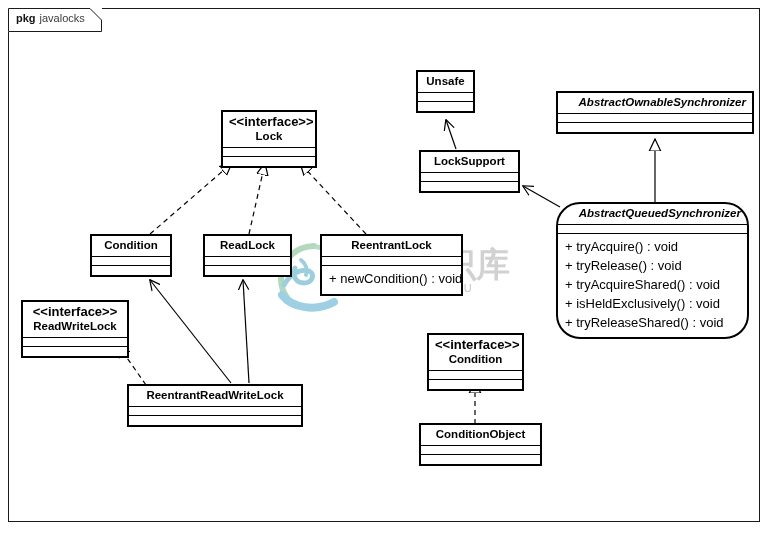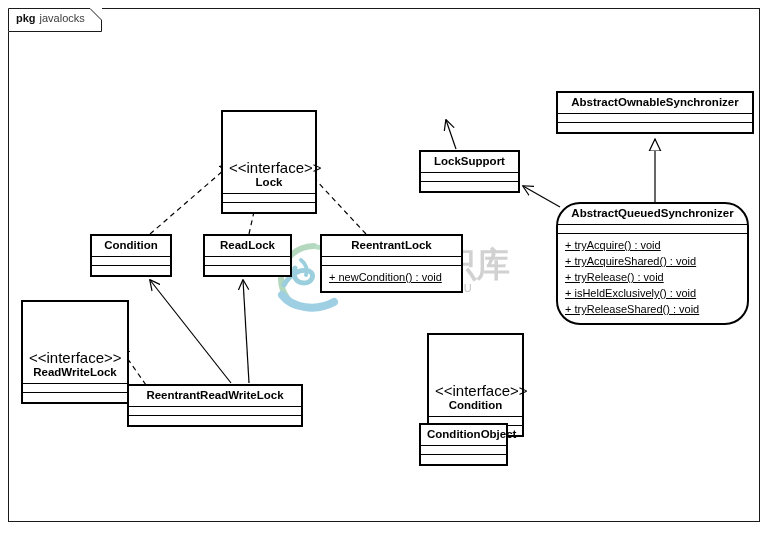--- a/index.html
+++ b/index.html
@@ -100,48 +100,48 @@
     border-bottom: 1px solid #000000;
     line-height: 1.15;
   }
   .uml .cname {
     font-weight: bold;
     font-size: 11.5px;
     color: #000000;
     white-space: nowrap;
   }
   .uml .cname.abstract {
+    font-style: italic;
+    text-align: right;
   }
   .uml .stereo {
-    font-size: 15px;
-    font-weight: normal;
+    font-size: 13px;
+    font-weight: bold;
     color: #000000;
     white-space: nowrap;
-    margin-top: 44px;
   }
   .uml .compart {
     box-sizing: border-box;
     border-bottom: 1px solid #000000;
   }
   .uml .compart.last {
     border-bottom: none;
   }
   .uml .compart.empty {
     height: 9px;
   }
   .uml .ops {
     box-sizing: border-box;
     padding: 4px 7px 5px 7px;
   }
   .uml .op {
-    font-size: 11px;
+    font-size: 13px;
     color: #000000;
     line-height: 1.45;
     white-space: nowrap;
-    text-decoration: underline;
   }
 
   
   #wires {
     position: absolute;
     left: 0;
     top: 0;
     width: 770px;
     height: 535px;
     pointer-events: none;
@@ -208,20 +208,27 @@
 
   <div class="uml" style="left:221px; top:110px; width:96px;">
     <div class="hdr">
       <div class="stereo">&lt;&lt;interface&gt;&gt;</div>
       <div class="cname">Lock</div>
     </div>
     <div class="compart empty"></div>
     <div class="compart empty last"></div>
   </div>
 
+  <div class="uml" style="left:416px; top:70px; width:59px;">
+    <div class="hdr">
+      <div class="cname">Unsafe</div>
+    </div>
+    <div class="compart empty"></div>
+    <div class="compart empty last"></div>
+  </div>
 
   <div class="uml" style="left:419px; top:150px; width:101px;">
     <div class="hdr">
       <div class="cname">LockSupport</div>
     </div>
     <div class="compart empty"></div>
     <div class="compart empty last"></div>
   </div>
 
   <div class="uml" style="left:556px; top:91px; width:198px;">
@@ -232,22 +239,22 @@
     <div class="compart empty last"></div>
   </div>
 
   <div class="uml" style="left:556px; top:202px; width:193px;border-radius:24px;">
     <div class="hdr">
       <div class="cname abstract">AbstractQueuedSynchronizer</div>
     </div>
     <div class="compart empty"></div>
     <div class="compart ops last">
       <div class="op">+ tryAcquire() : void</div>
+      <div class="op">+ tryRelease() : void</div>
       <div class="op">+ tryAcquireShared() : void</div>
-      <div class="op">+ tryRelease() : void</div>
       <div class="op">+ isHeldExclusively() : void</div>
       <div class="op">+ tryReleaseShared() : void</div>
     </div>
   </div>
 
   <div class="uml" style="left:90px; top:234px; width:82px;">
     <div class="hdr">
       <div class="cname">Condition</div>
     </div>
     <div class="compart empty"></div>
@@ -291,21 +298,21 @@
 
   <div class="uml" style="left:427px; top:333px; width:97px;">
     <div class="hdr">
       <div class="stereo">&lt;&lt;interface&gt;&gt;</div>
       <div class="cname">Condition</div>
     </div>
     <div class="compart empty"></div>
     <div class="compart empty last"></div>
   </div>
 
-  <div class="uml" style="left:419px; top:423px; width:89px;">
+  <div class="uml" style="left:419px; top:423px; width:123px;">
     <div class="hdr">
       <div class="cname">ConditionObject</div>
     </div>
     <div class="compart empty"></div>
     <div class="compart empty last"></div>
   </div>
 
 </div>
 
 </body></html>

